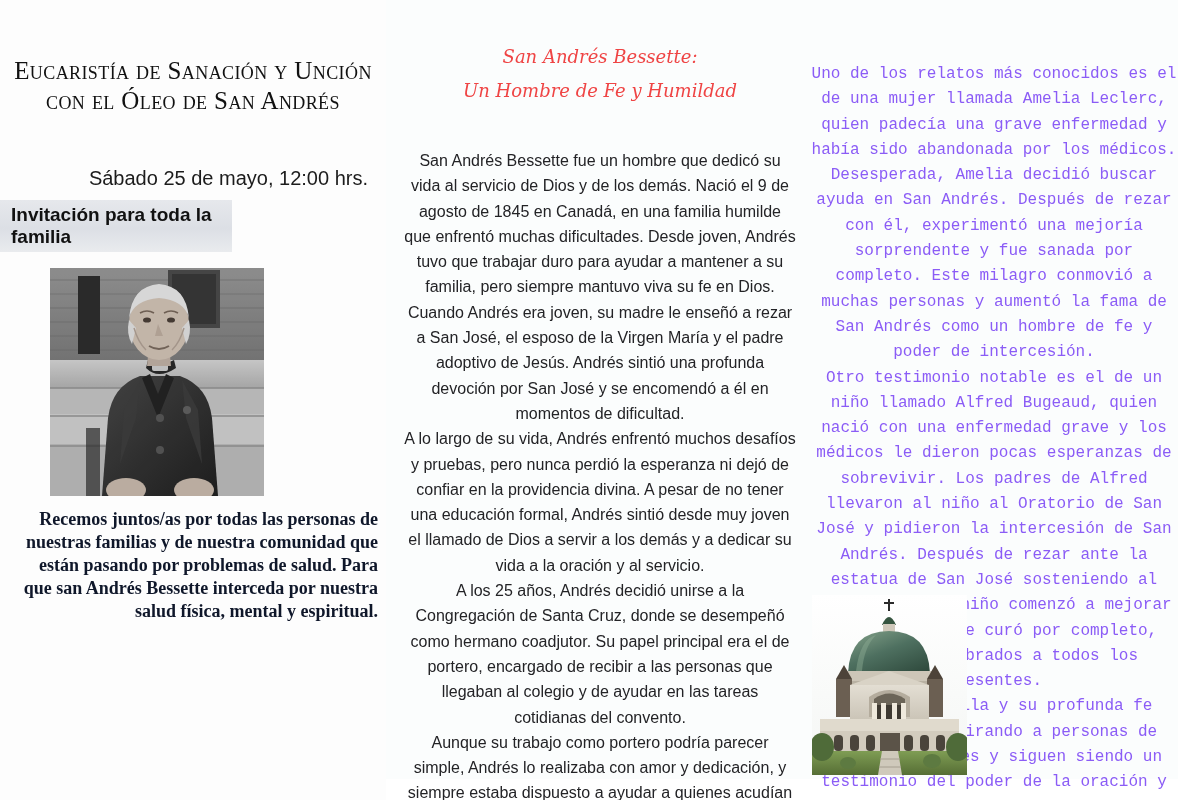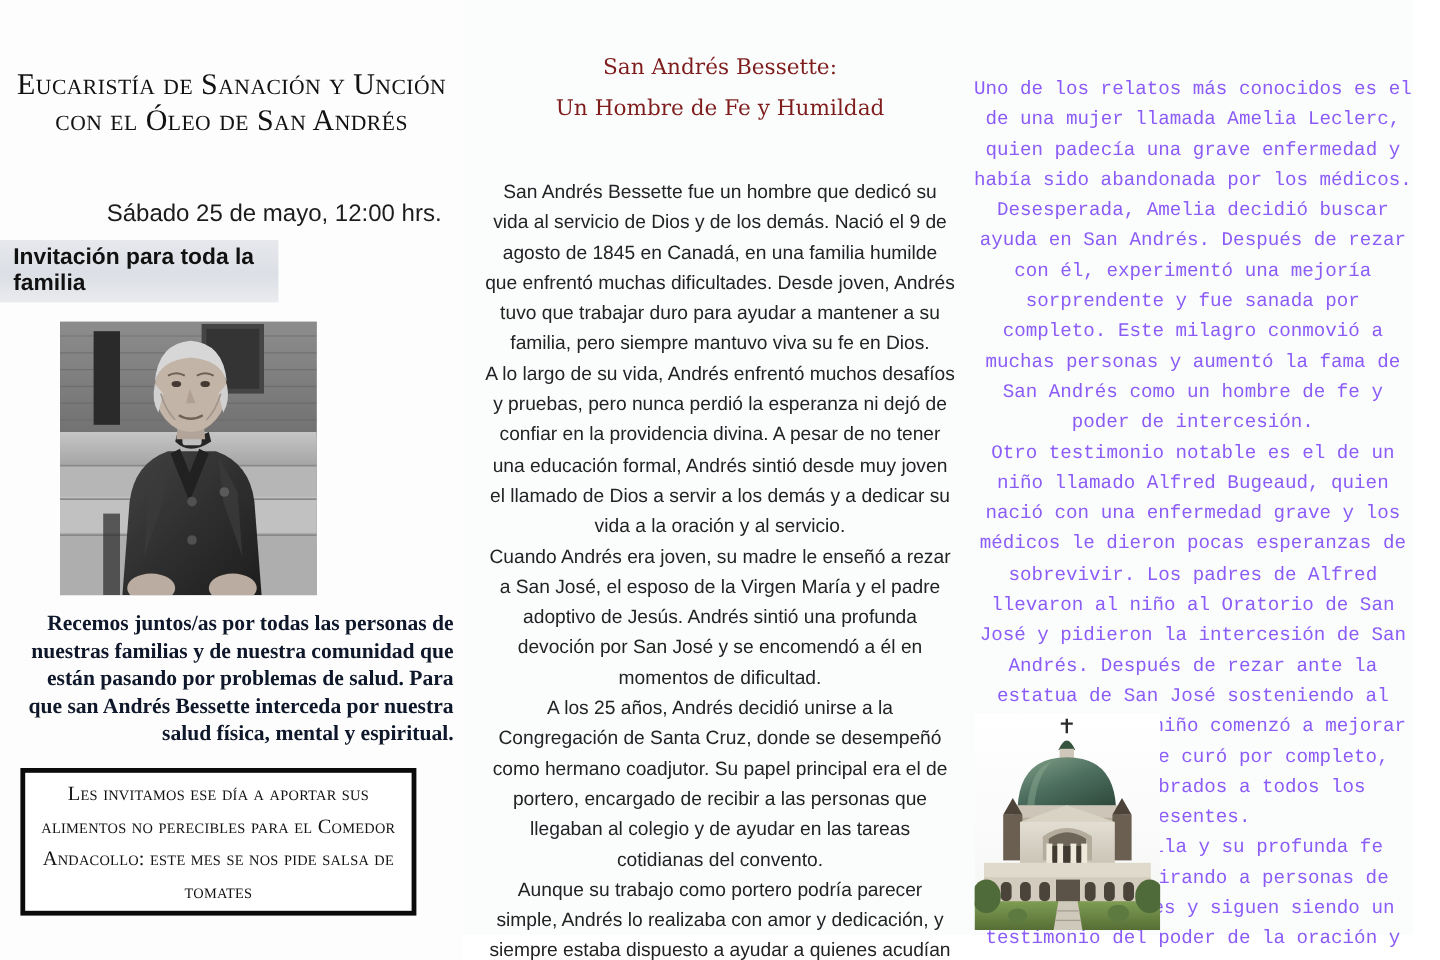--- a/index.html
+++ b/index.html
@@ -67,21 +67,21 @@
     font-family:"Liberation Serif", serif;
     font-variant:small-caps; font-size:17px; line-height:27px;
     letter-spacing:.2px; color:#121212;
   }
 
   
   .mid-col{ position:absolute; left:400px; top:0; width:400px; height:800px; }
   .script-title{
     position:absolute; left:0; top:40px; width:400px;
     text-align:center; font-family:"DejaVu Serif", serif;
-    font-size:18px; line-height:34px; color:#7f1d1d;
+    font-style:italic; font-size:18px; line-height:34px; color:#ef4444;
   }
   .mid-body{
     position:absolute; left:4px; top:148px; width:392px;
     text-align:center; font-size:16px; line-height:25.3px; color:#232326;
   }
   .mid-body p{ margin:0; }
 
   
   .right-col{ position:absolute; left:805px; top:0; width:380px; height:800px; }
   .right-body{
@@ -197,34 +197,31 @@
         <ellipse cx="144" cy="222" rx="20" ry="12" fill="#c2b2a4"></ellipse>
 
         <rect x="36" y="160" width="14" height="68" fill="#1c1c1c" opacity="0.7"></rect>
 
         <rect x="0" y="0" width="214" height="228" fill="#808080" opacity="0.12"></rect>
       </svg>
     </div>
 
     <div class="prayer-text">Recemos juntos/as por todas las personas de nuestras familias y de nuestra comunidad que están pasando por problemas de salud. Para que san Andrés Bessette interceda por nuestra salud física, mental y espiritual.</div>
 
-    <div class="food-box">
-      <span>Les invitamos ese día a aportar sus alimentos no perecibles para el Comedor Andacollo: este mes se nos pide salsa de tomates</span>
-    </div>
   </div>
 
   <div class="mid-col">
     <div class="script-title">
       <div>San Andrés Bessette:</div>
       <div>Un Hombre de Fe y Humildad</div>
     </div>
     <div class="mid-body">
       <p>San Andrés Bessette fue un hombre que dedicó su vida al servicio de Dios y de los demás. Nació el 9 de agosto de 1845 en Canadá, en una familia humilde que enfrentó muchas dificultades. Desde joven, Andrés tuvo que trabajar duro para ayudar a mantener a su familia, pero siempre mantuvo viva su fe en Dios.</p>
+      <p>Cuando Andrés era joven, su madre le enseñó a rezar a San José, el esposo de la Virgen María y el padre adoptivo de Jesús. Andrés sintió una profunda devoción por San José y se encomendó a él en momentos de dificultad.</p>
       <p>A lo largo de su vida, Andrés enfrentó muchos desafíos y pruebas, pero nunca perdió la esperanza ni dejó de confiar en la providencia divina. A pesar de no tener una educación formal, Andrés sintió desde muy joven el llamado de Dios a servir a los demás y a dedicar su vida a la oración y al servicio.</p>
-      <p>Cuando Andrés era joven, su madre le enseñó a rezar a San José, el esposo de la Virgen María y el padre adoptivo de Jesús. Andrés sintió una profunda devoción por San José y se encomendó a él en momentos de dificultad.</p>
       <p>A los 25 años, Andrés decidió unirse a la Congregación de Santa Cruz, donde se desempeñó como hermano coadjutor. Su papel principal era el de portero, encargado de recibir a las personas que llegaban al colegio y de ayudar en las tareas cotidianas del convento.</p>
       <p>Aunque su trabajo como portero podría parecer simple, Andrés lo realizaba con amor y dedicación, y siempre estaba dispuesto a ayudar a quienes acudían a él en busca de consuelo y apoyo. Muchas personas acudían a Andrés en busca de ayuda y sanación, y se decía que sus oraciones tenían el poder de obrar milagros.</p>
     </div>
   </div>
 
   <div class="right-col">
     <div class="right-body">
       <p>Uno de los relatos más conocidos es el de una mujer llamada Amelia Leclerc, quien padecía una grave enfermedad y había sido abandonada por los médicos. Desesperada, Amelia decidió buscar ayuda en San Andrés. Después de rezar con él, experimentó una mejoría sorprendente y fue sanada por completo. Este milagro conmovió a muchas personas y aumentó la fama de San Andrés como un hombre de fe y poder de intercesión.</p>
       <p>Otro testimonio notable es el de un niño llamado Alfred Bugeaud, quien nació con una enfermedad grave y los médicos le dieron pocas esperanzas de sobrevivir. Los padres de Alfred llevaron al niño al Oratorio de San José y pidieron la intercesión de San Andrés. Después de rezar ante la estatua de San José sosteniendo al Niño Jesús, el niño comenzó a mejorar y finalmente se curó por completo, dejando asombrados a todos los presentes.</p>
       <p>Su vida sencilla y su profunda fe continúan inspirando a personas de todas las edades y siguen siendo un testimonio del poder de la oración y la intercesión de los santos en nuestras vidas. San Andrés Bessette sigue siendo un modelo de santidad para el mundo entero, recordándonos la importancia de la fe, la humildad y el servicio desinteresado a los demás.</p>

